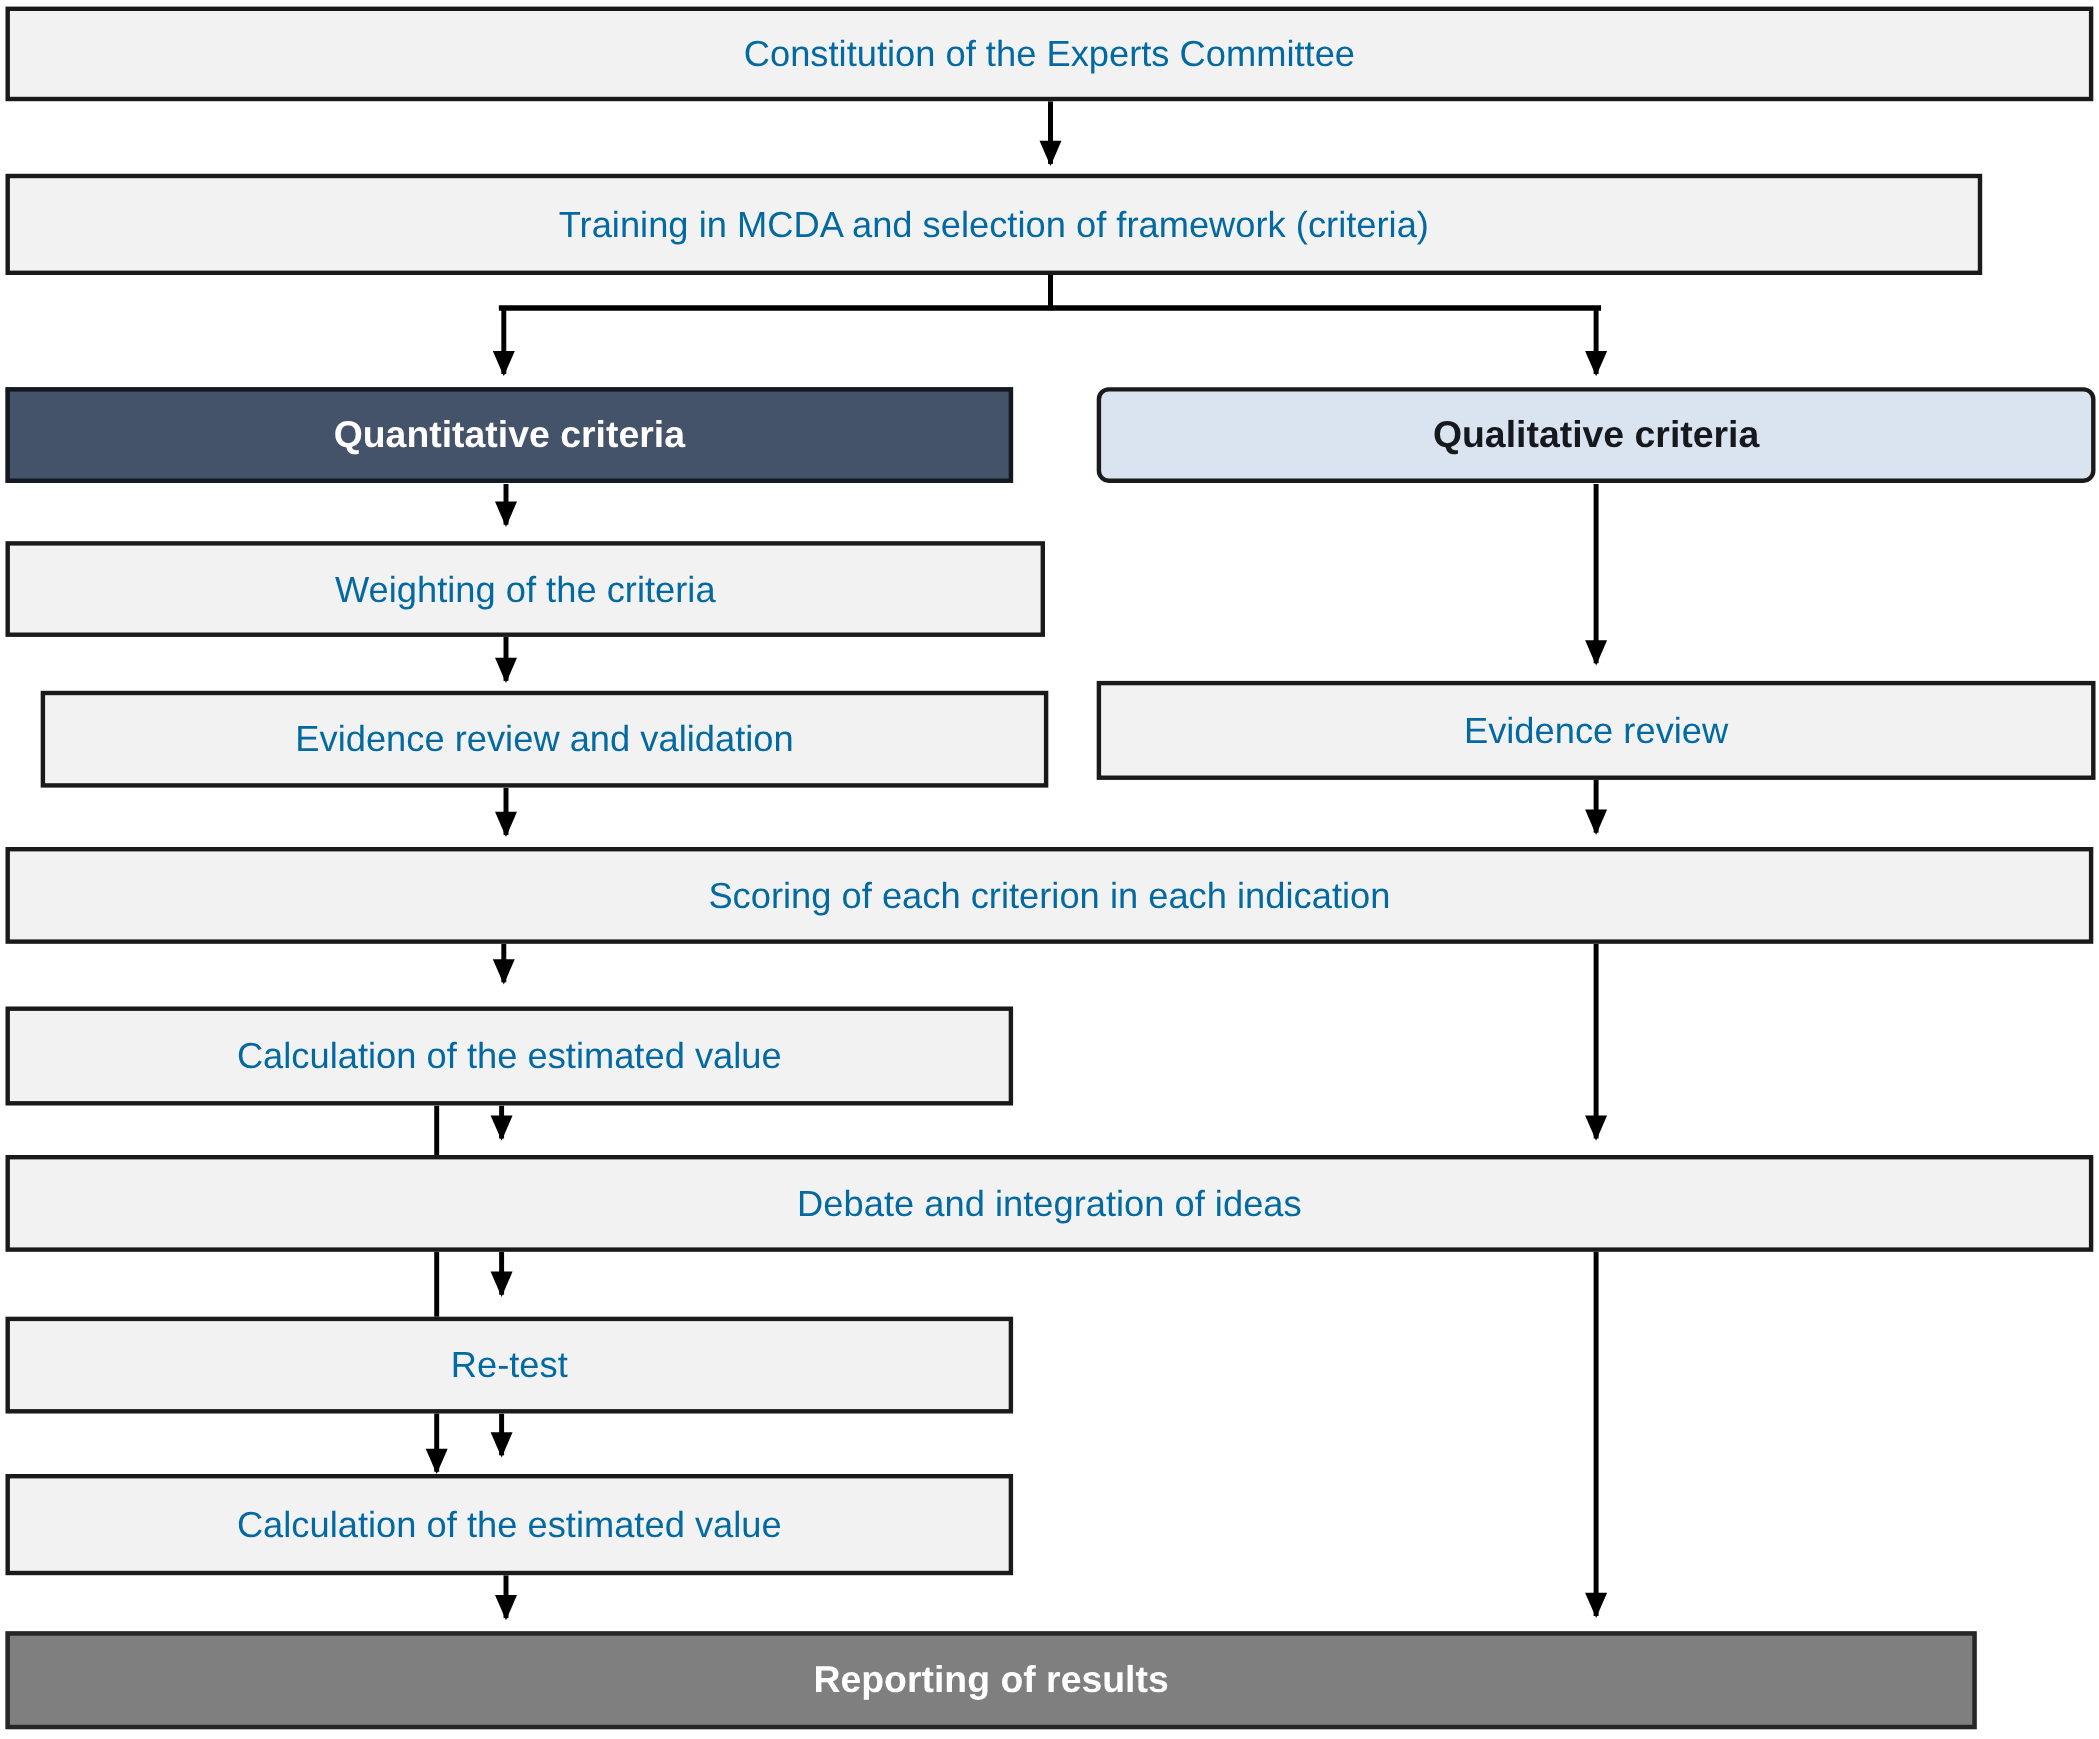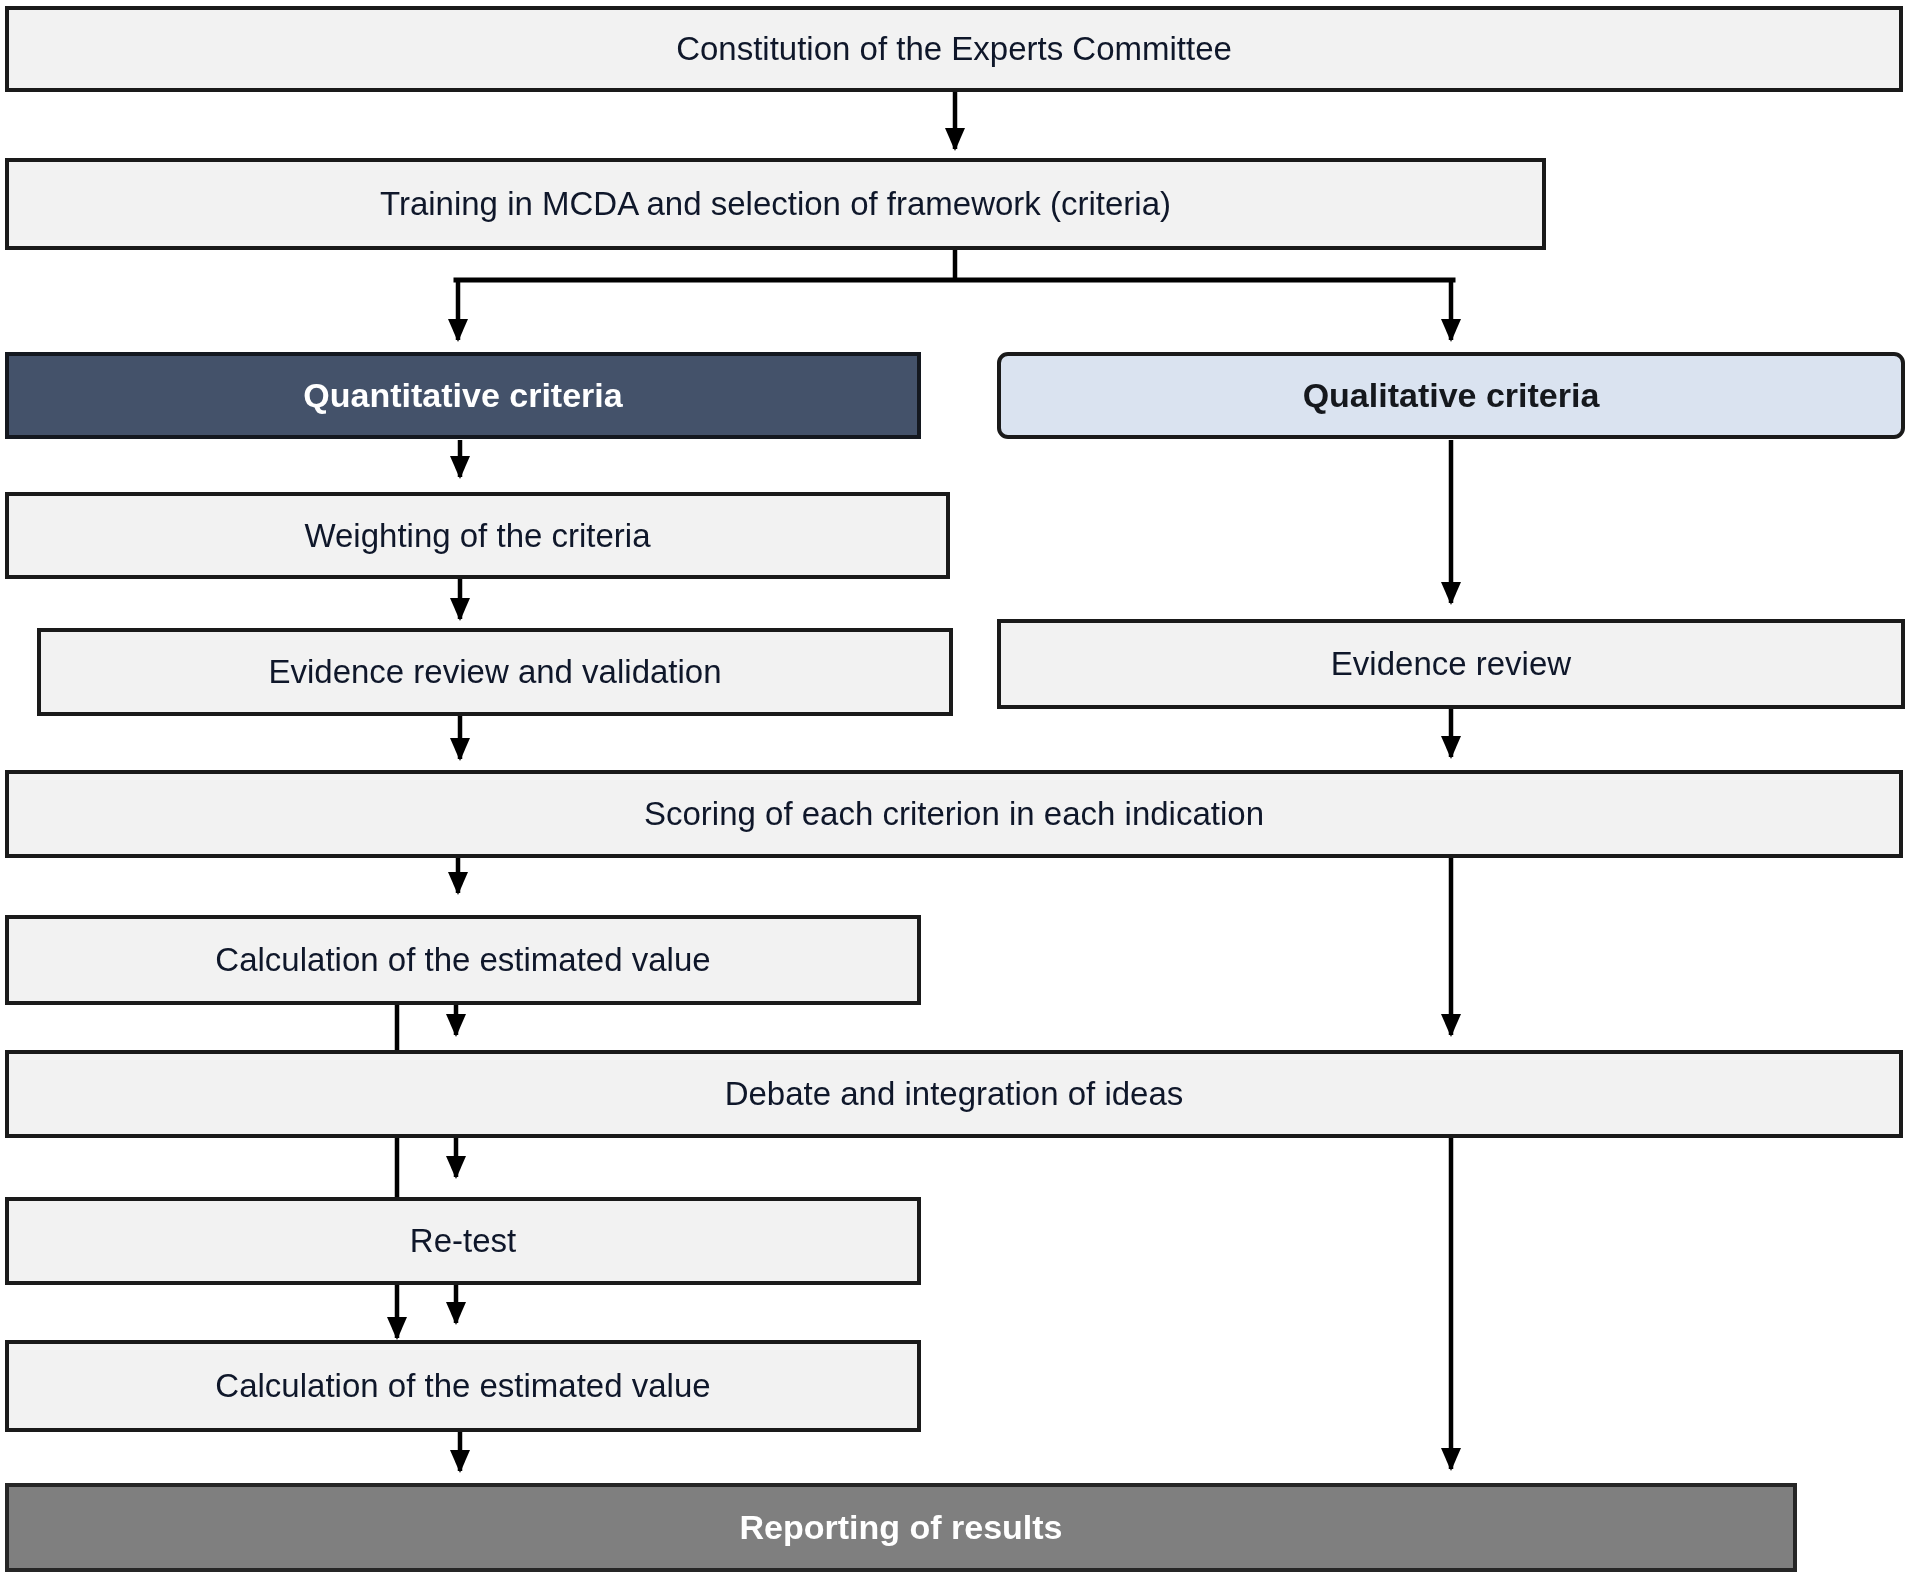--- a/index.html
+++ b/index.html
@@ -13,30 +13,30 @@
   #connectors{
     position:absolute;left:0;top:0;z-index:1;
   }
   .box{
     position:absolute;z-index:2;
     box-sizing:border-box;
     background:#f2f2f2;
     border:4px solid #1a1a1a;
     display:flex;align-items:center;justify-content:center;
     text-align:center;
-    font-size:33px;color:#0f172a;
+    font-size:33px;color:#0369a1;
     line-height:1.15;
   }
   .box--navy{background:#44526a;color:#ffffff;font-weight:700;font-size:34px;border-color:#14181f;}
   .box--blue{background:#dae3f0;color:#15181d;font-weight:700;font-size:34px;border-color:#1a1a1a;border-radius:11px;}
   .box--gray{background:#7f7f7f;color:#ffffff;font-weight:700;font-size:34px;border-color:#262626;}
 
   
   #n-constitution{left:5px;  top:6px;    width:1898px; height:86px;}
-  #n-training    {left:5px;  top:158px;  width:1541px; height:92px;}
+  #n-training    {left:5px;  top:158px;  width:1797px; height:92px;}
   #n-quant       {left:5px;  top:352px;  width:916px;  height:87px;}
   #n-qual        {left:997px;top:352px;  width:908px;  height:87px;}
   #n-weighting   {left:5px;  top:492px;  width:945px;  height:87px;}
   #n-evidval     {left:5px;  top:628px;  width:916px;  height:88px;margin-left:32px;}
   #n-evidrev     {left:997px;top:619px;  width:908px;  height:90px;}
   #n-scoring     {left:5px;  top:770px;  width:1898px; height:88px;}
   #n-calc1       {left:5px;  top:915px;  width:916px;  height:90px;}
   #n-debate      {left:5px;  top:1050px; width:1898px; height:88px;}
   #n-retest      {left:5px;  top:1197px; width:916px;  height:88px;}
   #n-calc2       {left:5px;  top:1340px; width:916px;  height:92px;}

